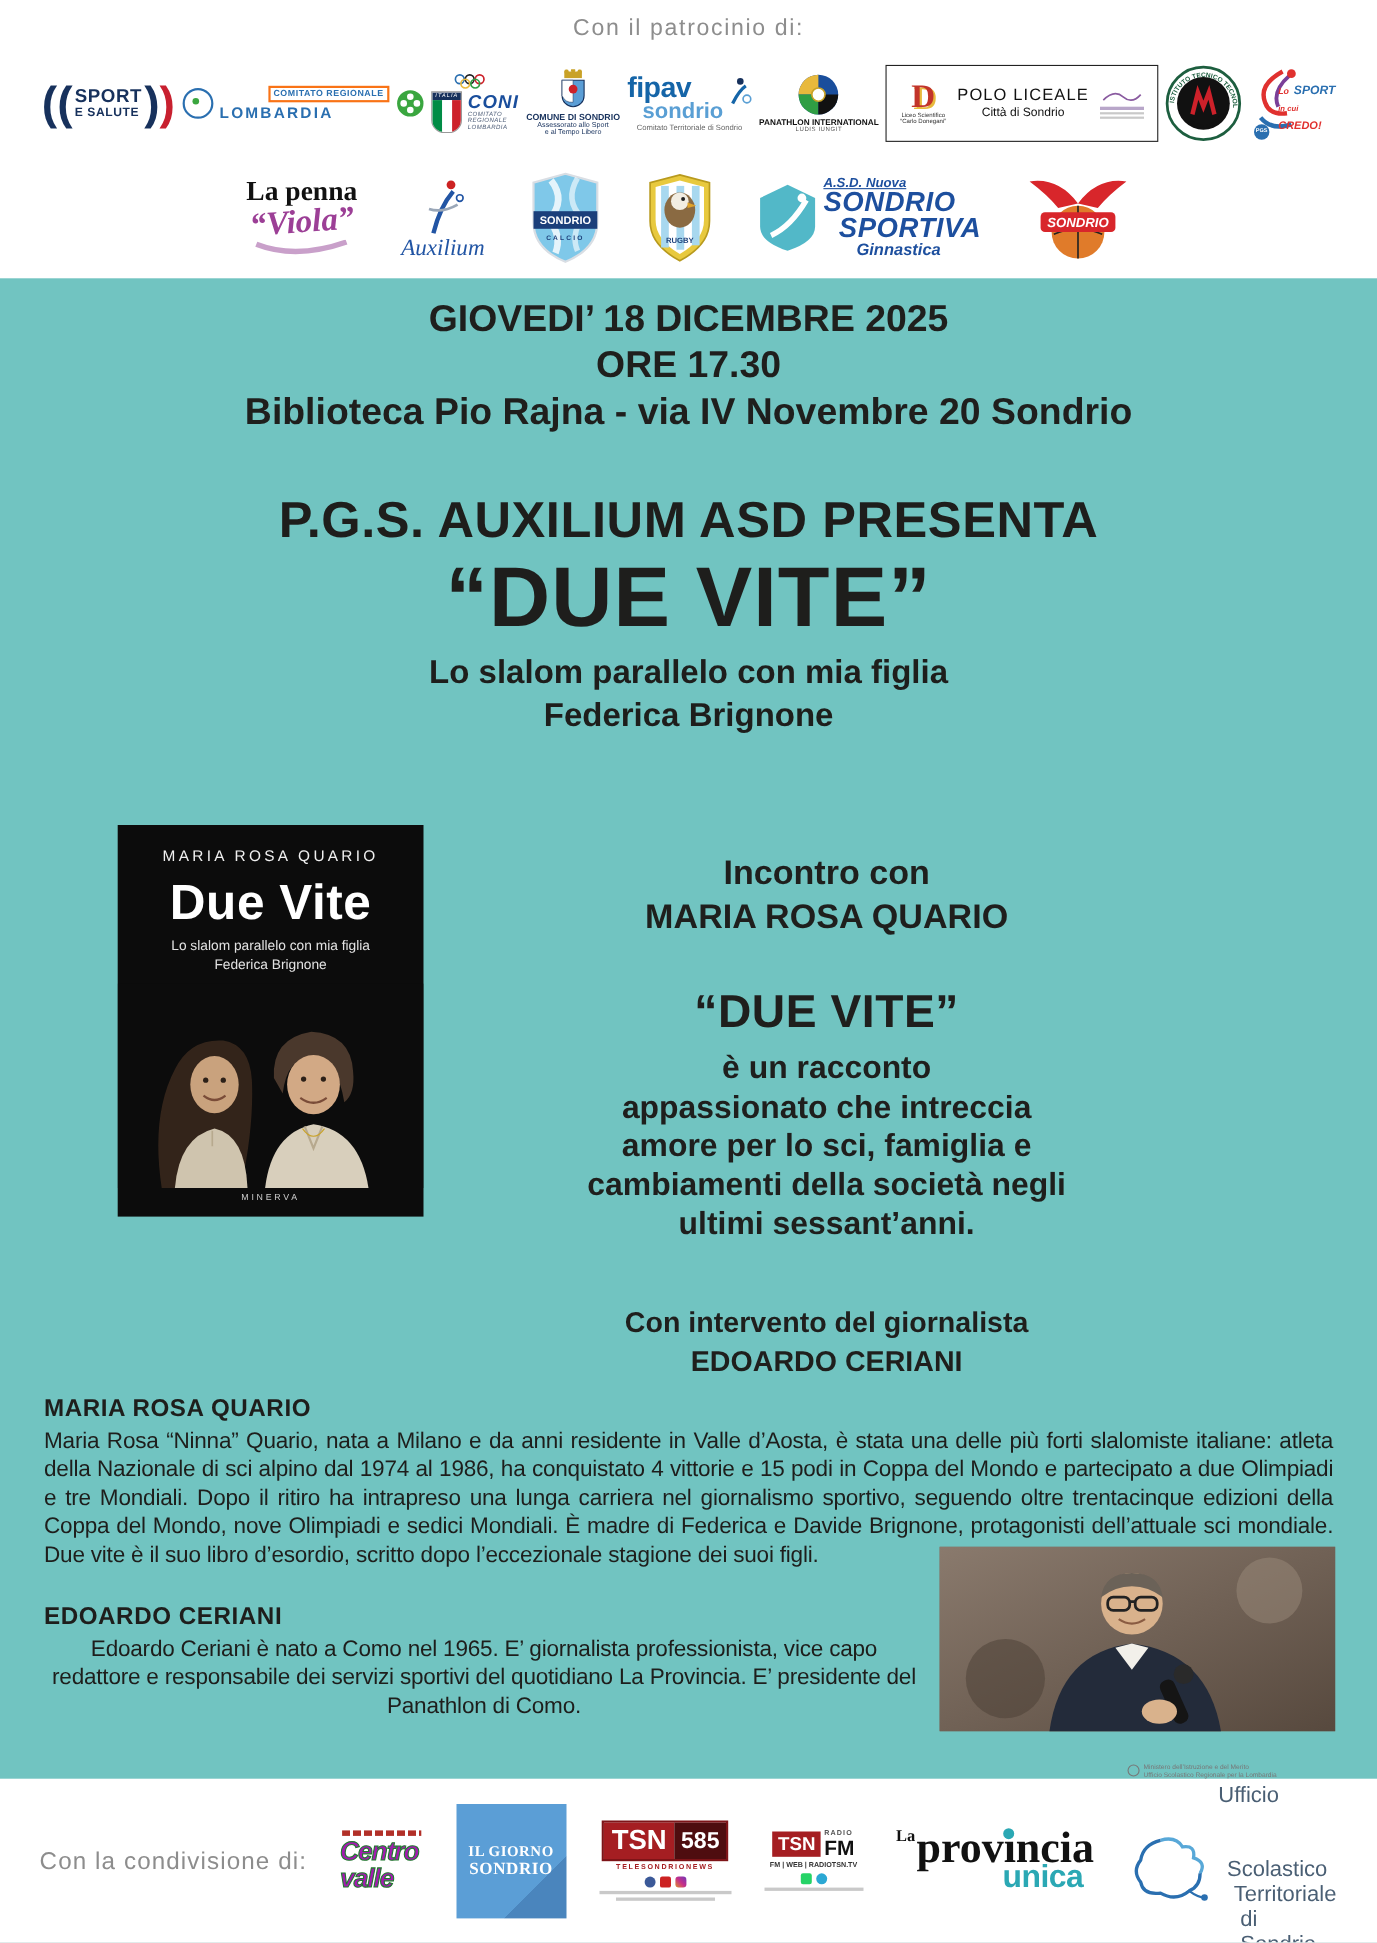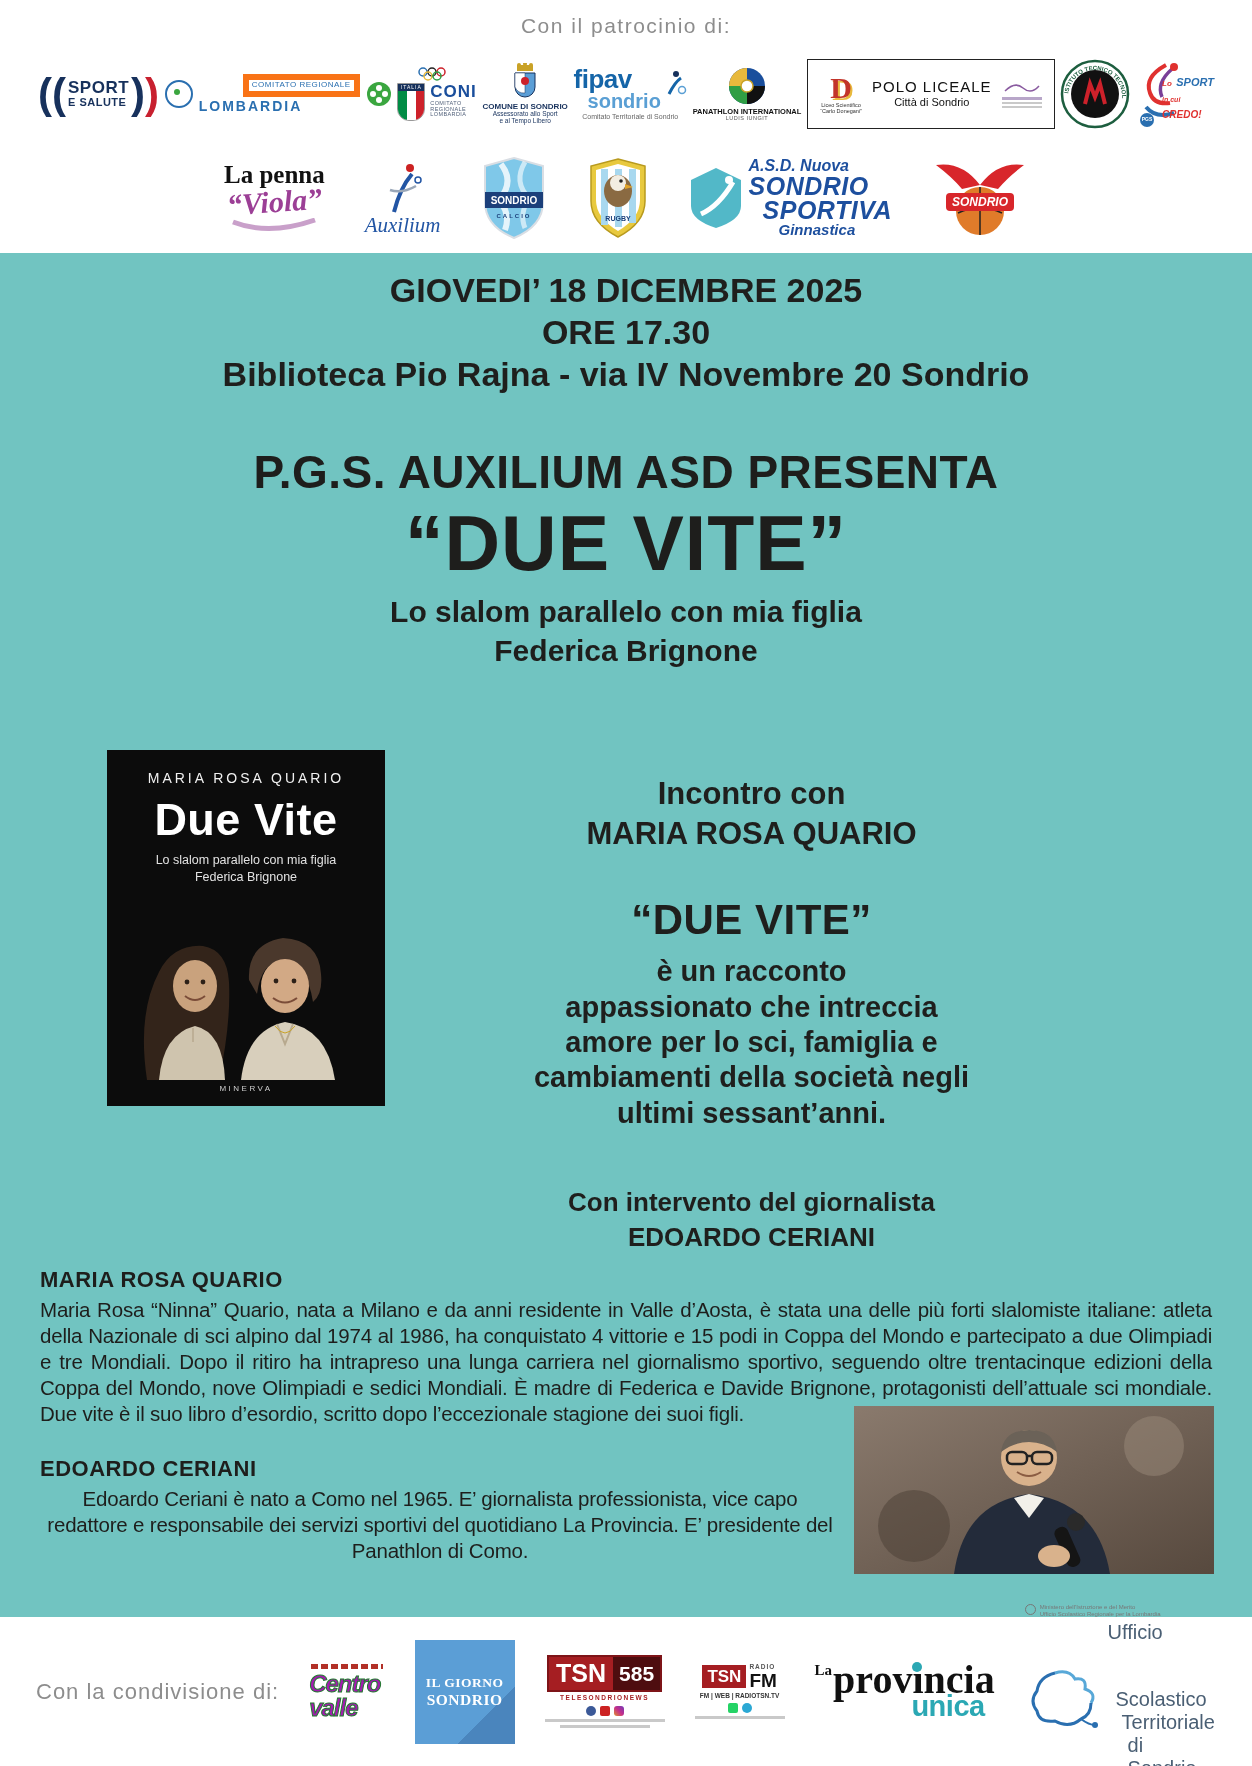--- a/index.html
+++ b/index.html
@@ -18,25 +18,25 @@
   .ss-paren{font-size:42px;font-weight:bold;line-height:.8;}
   .pn{color:#17315c;} .pr{color:#c8202f;}
   .ss-l1{display:block;font-weight:800;font-size:17px;color:#17315c;letter-spacing:.5px;}
   .ss-l2{display:block;font-weight:800;font-size:11px;color:#17315c;letter-spacing:.5px;}
 
   
   .lomb-row{display:flex;align-items:center;gap:6px;}
   .lomb-ring{width:24px;height:24px;border:2.5px solid #2a6fb0;border-radius:50%;position:relative;}
   .lomb-ring::after{content:"";position:absolute;left:7px;top:7px;width:6px;height:6px;border-radius:50%;background:#3aa63f;}
   .lomb-col{display:flex;flex-direction:column;}
-  .lomb-l1{font-size:8px;font-weight:normal;color:#2a6fb0;border:6px solid #f97316;padding:1px 3px;letter-spacing:.5px;margin-left:44px;}
+  .lomb-l1{font-size:8px;font-weight:bold;color:#2a6fb0;border:2px solid #f97316;padding:1px 3px;letter-spacing:.5px;margin-left:44px;}
   .lomb-l2{font-size:14px;font-weight:bold;color:#2a6fb0;letter-spacing:2px;margin-top:2px;}
 
   
-  .coni-row{display:flex;gap:5px;margin-top:2px;}
+  .coni-row{display:flex;align-items:center;gap:5px;margin-top:2px;font-style:italic;}
   .coni-shield{width:26px;height:36px;border:1px solid #999;border-radius:0 0 12px 12px;overflow:hidden;display:flex;flex-direction:column;}
   .coni-flag{flex:1;display:flex;}
   .coni-flag i{flex:1;} .fg{background:#008c45;} .fw{background:#fff;} .fr{background:#cd212a;}
   .coni-flaglabel{background:#17315c;color:#fff;font-size:5px;text-align:center;letter-spacing:1px;padding:1px 0;}
   .coni-col{display:flex;flex-direction:column;}
   .coni-name{font-size:17px;font-weight:800;color:#1a4e9c;letter-spacing:1px;}
   .coni-sub{font-size:5.5px;color:#51607a;letter-spacing:.4px;}
 
   
   .com-l1{font-size:8px;font-weight:bold;color:#17315c;margin-top:2px;}
@@ -77,21 +77,21 @@
   
   .viola-l1{font-family:"Liberation Serif",serif;font-size:25px;font-weight:bold;color:#111;}
   .viola-l2{font-family:"Liberation Serif",serif;font-style:italic;font-size:30px;font-weight:bold;color:#9c3f96;margin-top:-2px;transform:rotate(-4deg);}
 
   
   .aux-name{font-family:"Liberation Serif",serif;font-style:italic;font-size:21px;color:#2255a4;margin-top:-4px;}
 
   
   .sps-row{display:flex;align-items:center;gap:6px;}
   .sps-col{display:flex;flex-direction:column;align-items:flex-start;font-style:italic;color:#1d4f9e;}
-  .sps-l1{font-size:16px;font-weight:bold;}
+  .sps-l1{font-size:12px;font-weight:bold;text-decoration:underline;}
   .sps-l2,.sps-l3{font-size:25px;font-weight:800;letter-spacing:.5px;line-height:.95;}
   .sps-l3{margin-left:14px;}
   .sps-l4{font-size:15px;font-weight:bold;margin-left:30px;}
 
   
   .teal{height:1364px;background:#71c4c1;overflow:hidden;text-align:center;}
   .date-block{padding-top:16px;font-weight:bold;font-size:34px;line-height:1.24;color:#1f1f1d;}
   .presents{margin-top:50px;font-weight:bold;font-size:46px;letter-spacing:.5px;}
   .big-title{margin-top:4px;font-weight:800;font-size:77px;letter-spacing:1px;line-height:1.05;}
   .subtitle{margin-top:8px;font-weight:bold;font-size:30px;line-height:1.3;}

